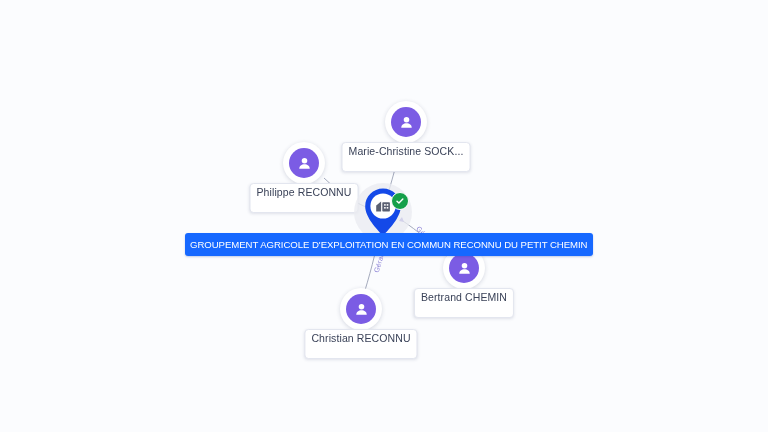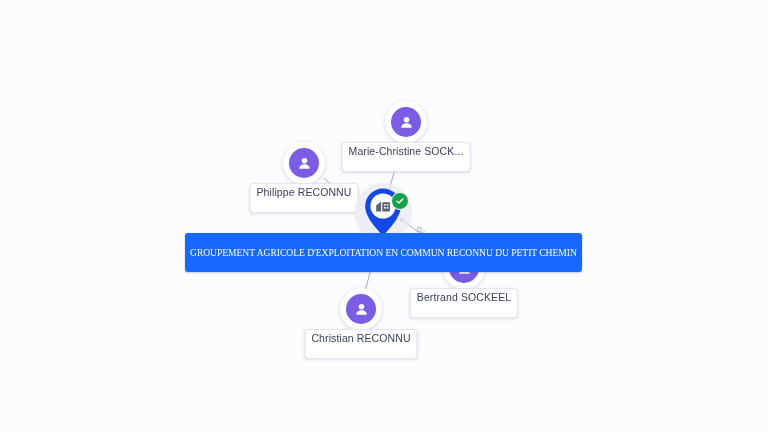--- a/index.html
+++ b/index.html
@@ -118,29 +118,28 @@
   }
   .verified-badge svg { display: block; }
 
   
   #company-title {
     position: absolute;
     left: 185px;
     top: 233px;
     height: 15px;
     line-height: 15px;
-    padding: 12px 5px;
+    padding: 4px 5px;
     background: #1668ff;
     color: #ffffff;
     border-radius: 3px;
     font-size: 9.6px;
     letter-spacing: -0.05px;
     white-space: nowrap;
     box-shadow: 0 1px 2px rgba(20, 60, 160, .25);
-    font-family: Liberation Serif, serif;
   }
 
   
   .edge-label {
     position: absolute;
     font-size: 7px;
     color: #8d83d6;
     letter-spacing: .2px;
     white-space: nowrap;
     transform-origin: 50% 50%;
@@ -213,21 +212,21 @@
 
   <div class="person-node" style="left:464px; top:268px;">
     <div class="avatar-shell">
       <div class="avatar-disc">
         <svg width="17" height="17" viewBox="0 0 24 24" fill="#ffffff">
           <circle cx="12" cy="8" r="3.9"></circle>
           <path d="M4.6 19.4c0-4.1 3.3-6.4 7.4-6.4s7.4 2.3 7.4 6.4z"></path>
         </svg>
       </div>
     </div>
-    <div class="node-label">Bertrand SOCKEEL</div>
+    <div class="node-label">Bertrand CHEMIN</div>
   </div>
 
   <div class="person-node" style="left:361px; top:309px;">
     <div class="avatar-shell">
       <div class="avatar-disc">
         <svg width="17" height="17" viewBox="0 0 24 24" fill="#ffffff">
           <circle cx="12" cy="8" r="3.9"></circle>
           <path d="M4.6 19.4c0-4.1 3.3-6.4 7.4-6.4s7.4 2.3 7.4 6.4z"></path>
         </svg>
       </div>

